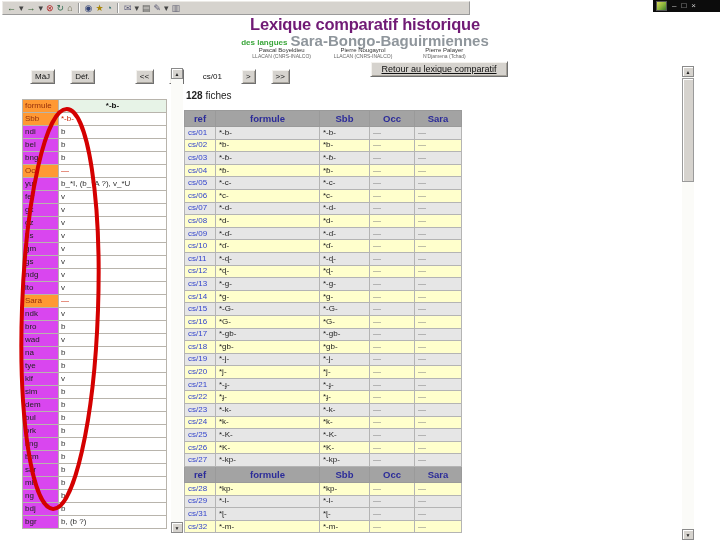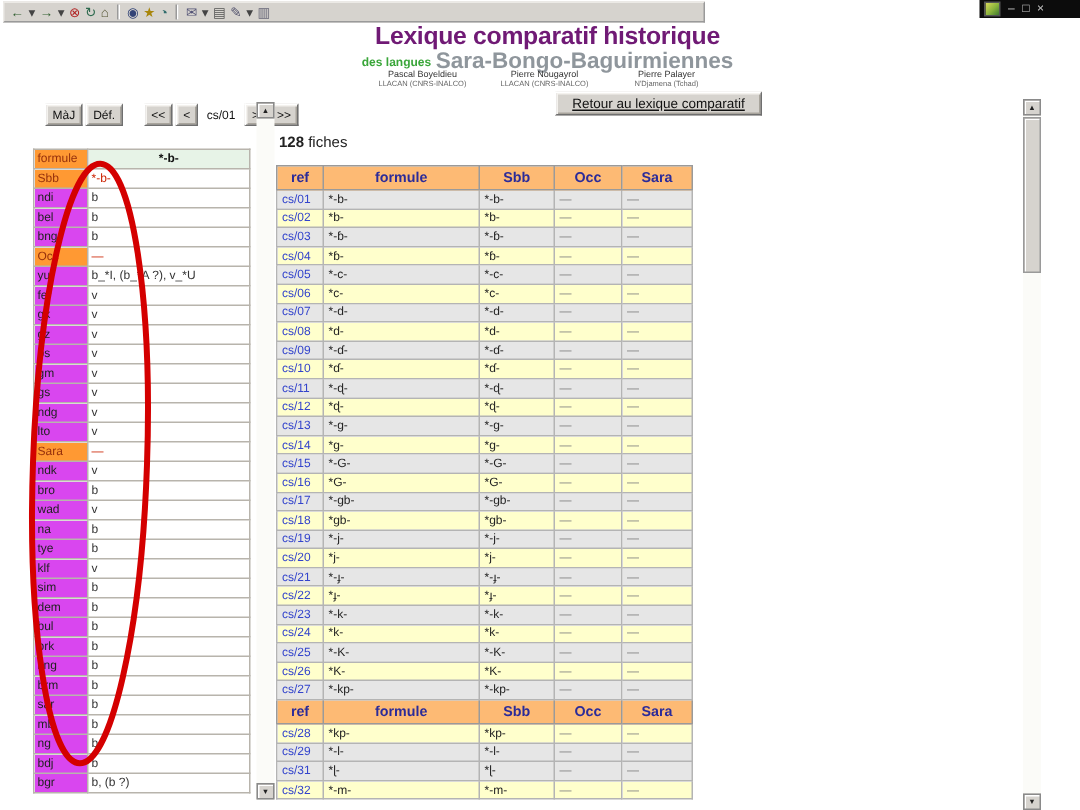--- a/index.html
+++ b/index.html
@@ -30,38 +30,38 @@
   .author .name{font-size:6px;color:#333;line-height:6px;}
   .author .affil{font-size:5px;color:#666;line-height:6px;}
 
   
   .btn{background:#d6d3ce;border:1px solid #6f6f6f;border-top-color:#fff;border-left-color:#fff;
     box-shadow:inset 1px 1px 0 #f4f2ee, inset -1px -1px 0 #a8a49c;
     font-family:"Liberation Sans",sans-serif;font-size:8px;color:#111;
     height:13px;padding:0 4px;display:inline-flex;align-items:center;justify-content:center;cursor:pointer;}
 
   
-  .controls{position:absolute;left:30px;top:70px;height:13px;display:flex;gap:2px;align-items:center;}
+  .controls{position:absolute;left:30px;top:70px;height:13px;display:flex;gap:15px;align-items:center;}
   .nav-gap{width:10px;}
   .record-ref{font-size:8px;color:#111;padding:0 4px;}
   .record-form{position:absolute;left:22px;top:99px;border-collapse:collapse;table-layout:fixed;width:145px;}
   .record-form td{height:12px;line-height:10px;font-size:8px;padding:0 2px;border:1px solid #b8b4ac;
     overflow:hidden;white-space:nowrap;}
   .record-form td.label{width:31px;background:#d946ef;color:#222;}
   .record-form td.label.section,.record-form td.label.formule{background:#ff9933;color:#96300c;}
   .record-form td.value{background:#fff;color:#333;}
   .record-form td.value.section{color:#cc2200;}
   .record-form td.value.formule{background:#e7f3e7;color:#111;text-align:center;font-weight:bold;}
 
   
   .back-btn{position:absolute;left:370px;top:61px;width:128px;height:14px;font-size:9px;text-decoration:underline;}
   .fiche-count{position:absolute;left:186px;top:90px;font-size:10px;color:#222;}
   .fiche-count b{font-weight:bold;}
   .main-table{position:absolute;left:184px;top:110px;border-collapse:collapse;table-layout:fixed;width:277px;}
-  .main-table th{height:13px;font-size:9.5px;font-weight:bold;color:#2b2b99;background:#fdba74;
+  .main-table th{height:13px;font-size:9.5px;font-weight:bold;color:#2b2b99;background:#a3a3a3;
     border:1px solid #9a9a9a;line-height:12px;}
   .main-table td{height:11.6px;line-height:10px;font-size:8px;padding:0 3px;border:1px solid #b4b4b4;
     color:#222;overflow:hidden;white-space:nowrap;}
   .main-table tr.gray td{background:#e6e6e6;}
   .main-table tr.yellow td{background:#ffffcc;}
   .main-table td.ref{color:#3344cc;cursor:pointer;}
   .main-table td.dash{color:#808080;}
 
   
   .scrollbar{position:absolute;background:#fbfbf8;}

